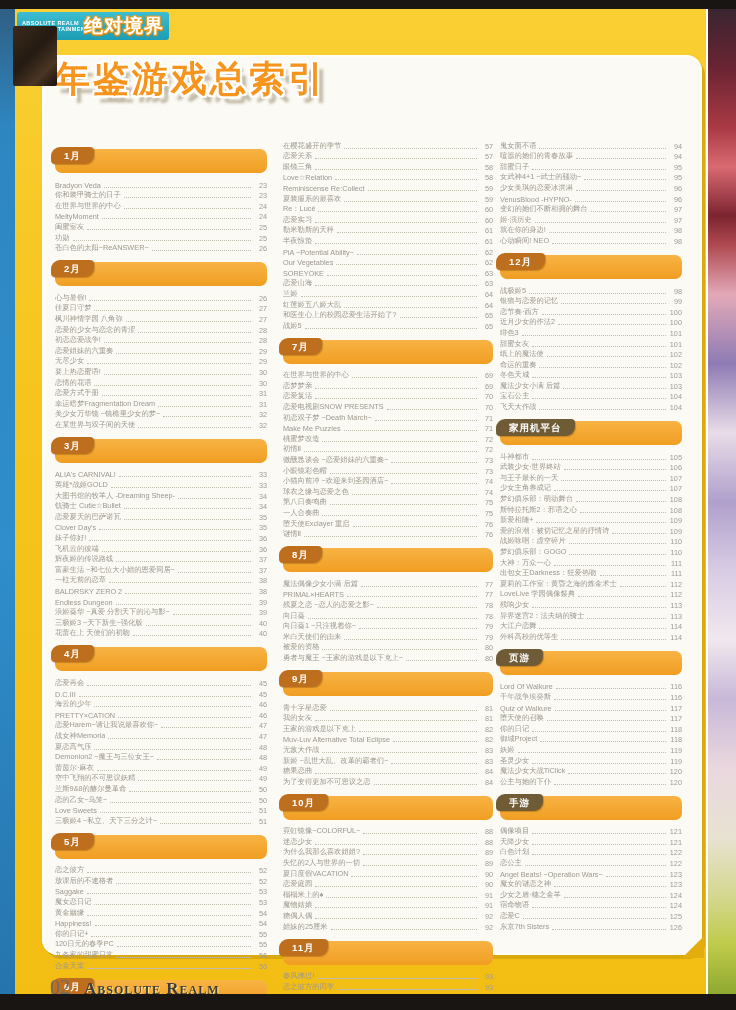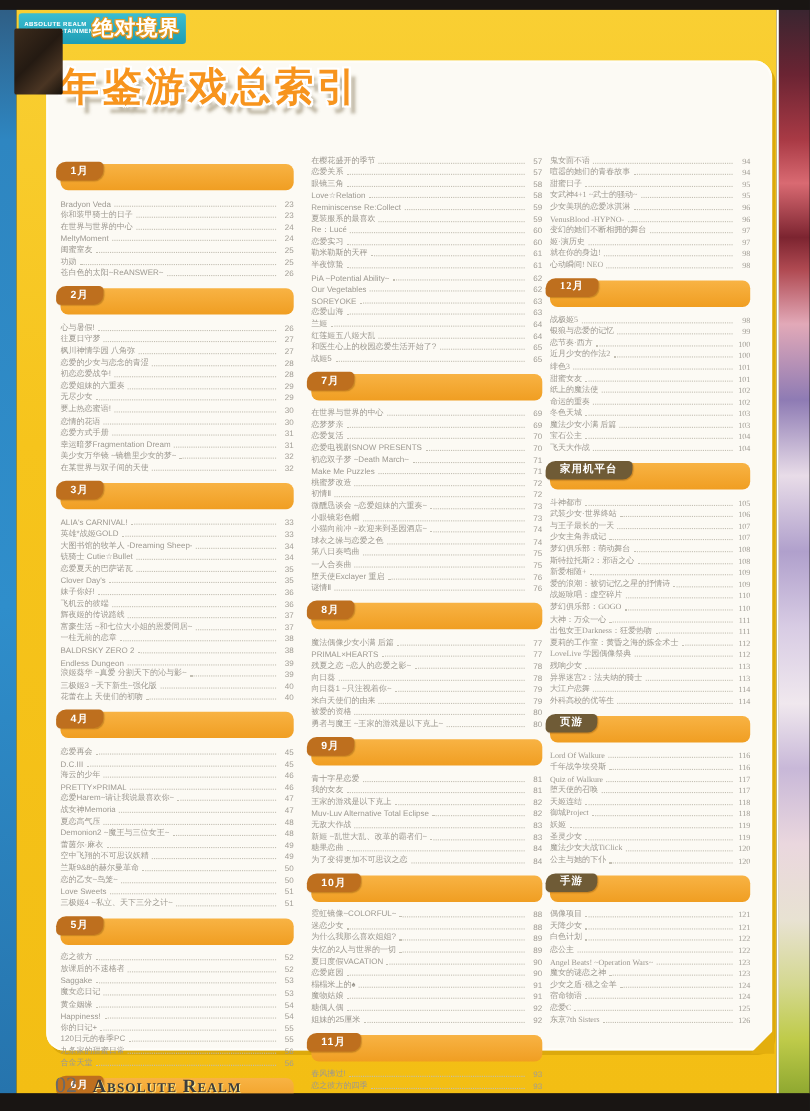--- a/index.html
+++ b/index.html
@@ -31,21 +31,21 @@
   .curl{position:absolute;right:-2px;bottom:-3px;width:0;height:0;
        border-left:22px solid transparent;border-bottom:22px solid #e3ae0d;}
   .title{position:absolute;left:12px;top:0px;margin:0;font-size:36px;font-weight:bold;
        letter-spacing:3px;color:#f7941d;white-space:nowrap;
        text-shadow:-2px -2px 0 #fff,2px -2px 0 #fff,-2px 2px 0 #fff,2px 2px 0 #fff,
                    0 -2px 0 #fff,0 2px 0 #fff,-2px 0 0 #fff,2px 0 0 #fff,
                    6px 7px 3px rgba(110,95,60,.45);}
   .col{position:absolute;top:85px;}
   #col1{left:13px;width:212px;}
   #col2{left:241px;width:210px;}
-  #col3{left:458px;width:182px;font-family:Liberation Serif, serif;}
+  #col3{left:458px;width:182px;}
   .bar{position:relative;height:24px;margin:9px 0 6px 0;border-radius:7px;
        background:linear-gradient(180deg,#f8b344,#f09e22);}
   .lab{position:absolute;left:-4px;top:-2px;height:17px;line-height:17px;padding:0 13px;
        color:#fff;font-weight:bold;font-size:9.5px;letter-spacing:1px;white-space:nowrap;
        border-radius:9px 4px 9px 4px;background:#be6f1e;box-shadow:1px 1px 1px rgba(120,70,10,.35);}
   .plat .lab{background:#6f5b36;}
   .row{display:flex;align-items:flex-end;height:10.6px;font-size:7.3px;color:#9c9890;}
   .row .t{white-space:nowrap;overflow:hidden;max-width:172px;}
   .row .dots{flex:1;border-bottom:1px dotted #c2beb2;margin:0 3px 2px 3px;min-width:6px;}
   .row .p{min-width:13px;text-align:right;color:#a09c94;}
@@ -280,21 +280,21 @@
               <span class="t">D.C.III</span>
               <span class="dots"></span>
               <span class="p">45</span>
             </div>
             <div class="row">
               <span class="t">海云的少年</span>
               <span class="dots"></span>
               <span class="p">46</span>
             </div>
             <div class="row">
-              <span class="t">PRETTY×PRIMAL</span>
+              <span class="t">PRETTY×CATION</span>
               <span class="dots"></span>
               <span class="p">46</span>
             </div>
             <div class="row">
               <span class="t">恋爱Harem~请让我说最喜欢你~</span>
               <span class="dots"></span>
               <span class="p">47</span>
             </div>
             <div class="row">
               <span class="t">战女神Memoria</span>
@@ -973,21 +973,21 @@
               <span class="t">Quiz of Walkure</span>
               <span class="dots"></span>
               <span class="p">117</span>
             </div>
             <div class="row">
               <span class="t">堕天使的召唤</span>
               <span class="dots"></span>
               <span class="p">117</span>
             </div>
             <div class="row">
-              <span class="t">天姬连结</span>
+              <span class="t">你的日记</span>
               <span class="dots"></span>
               <span class="p">118</span>
             </div>
             <div class="row">
               <span class="t">御城Project</span>
               <span class="dots"></span>
               <span class="p">118</span>
             </div>
             <div class="row">
               <span class="t">妖姬</span>

